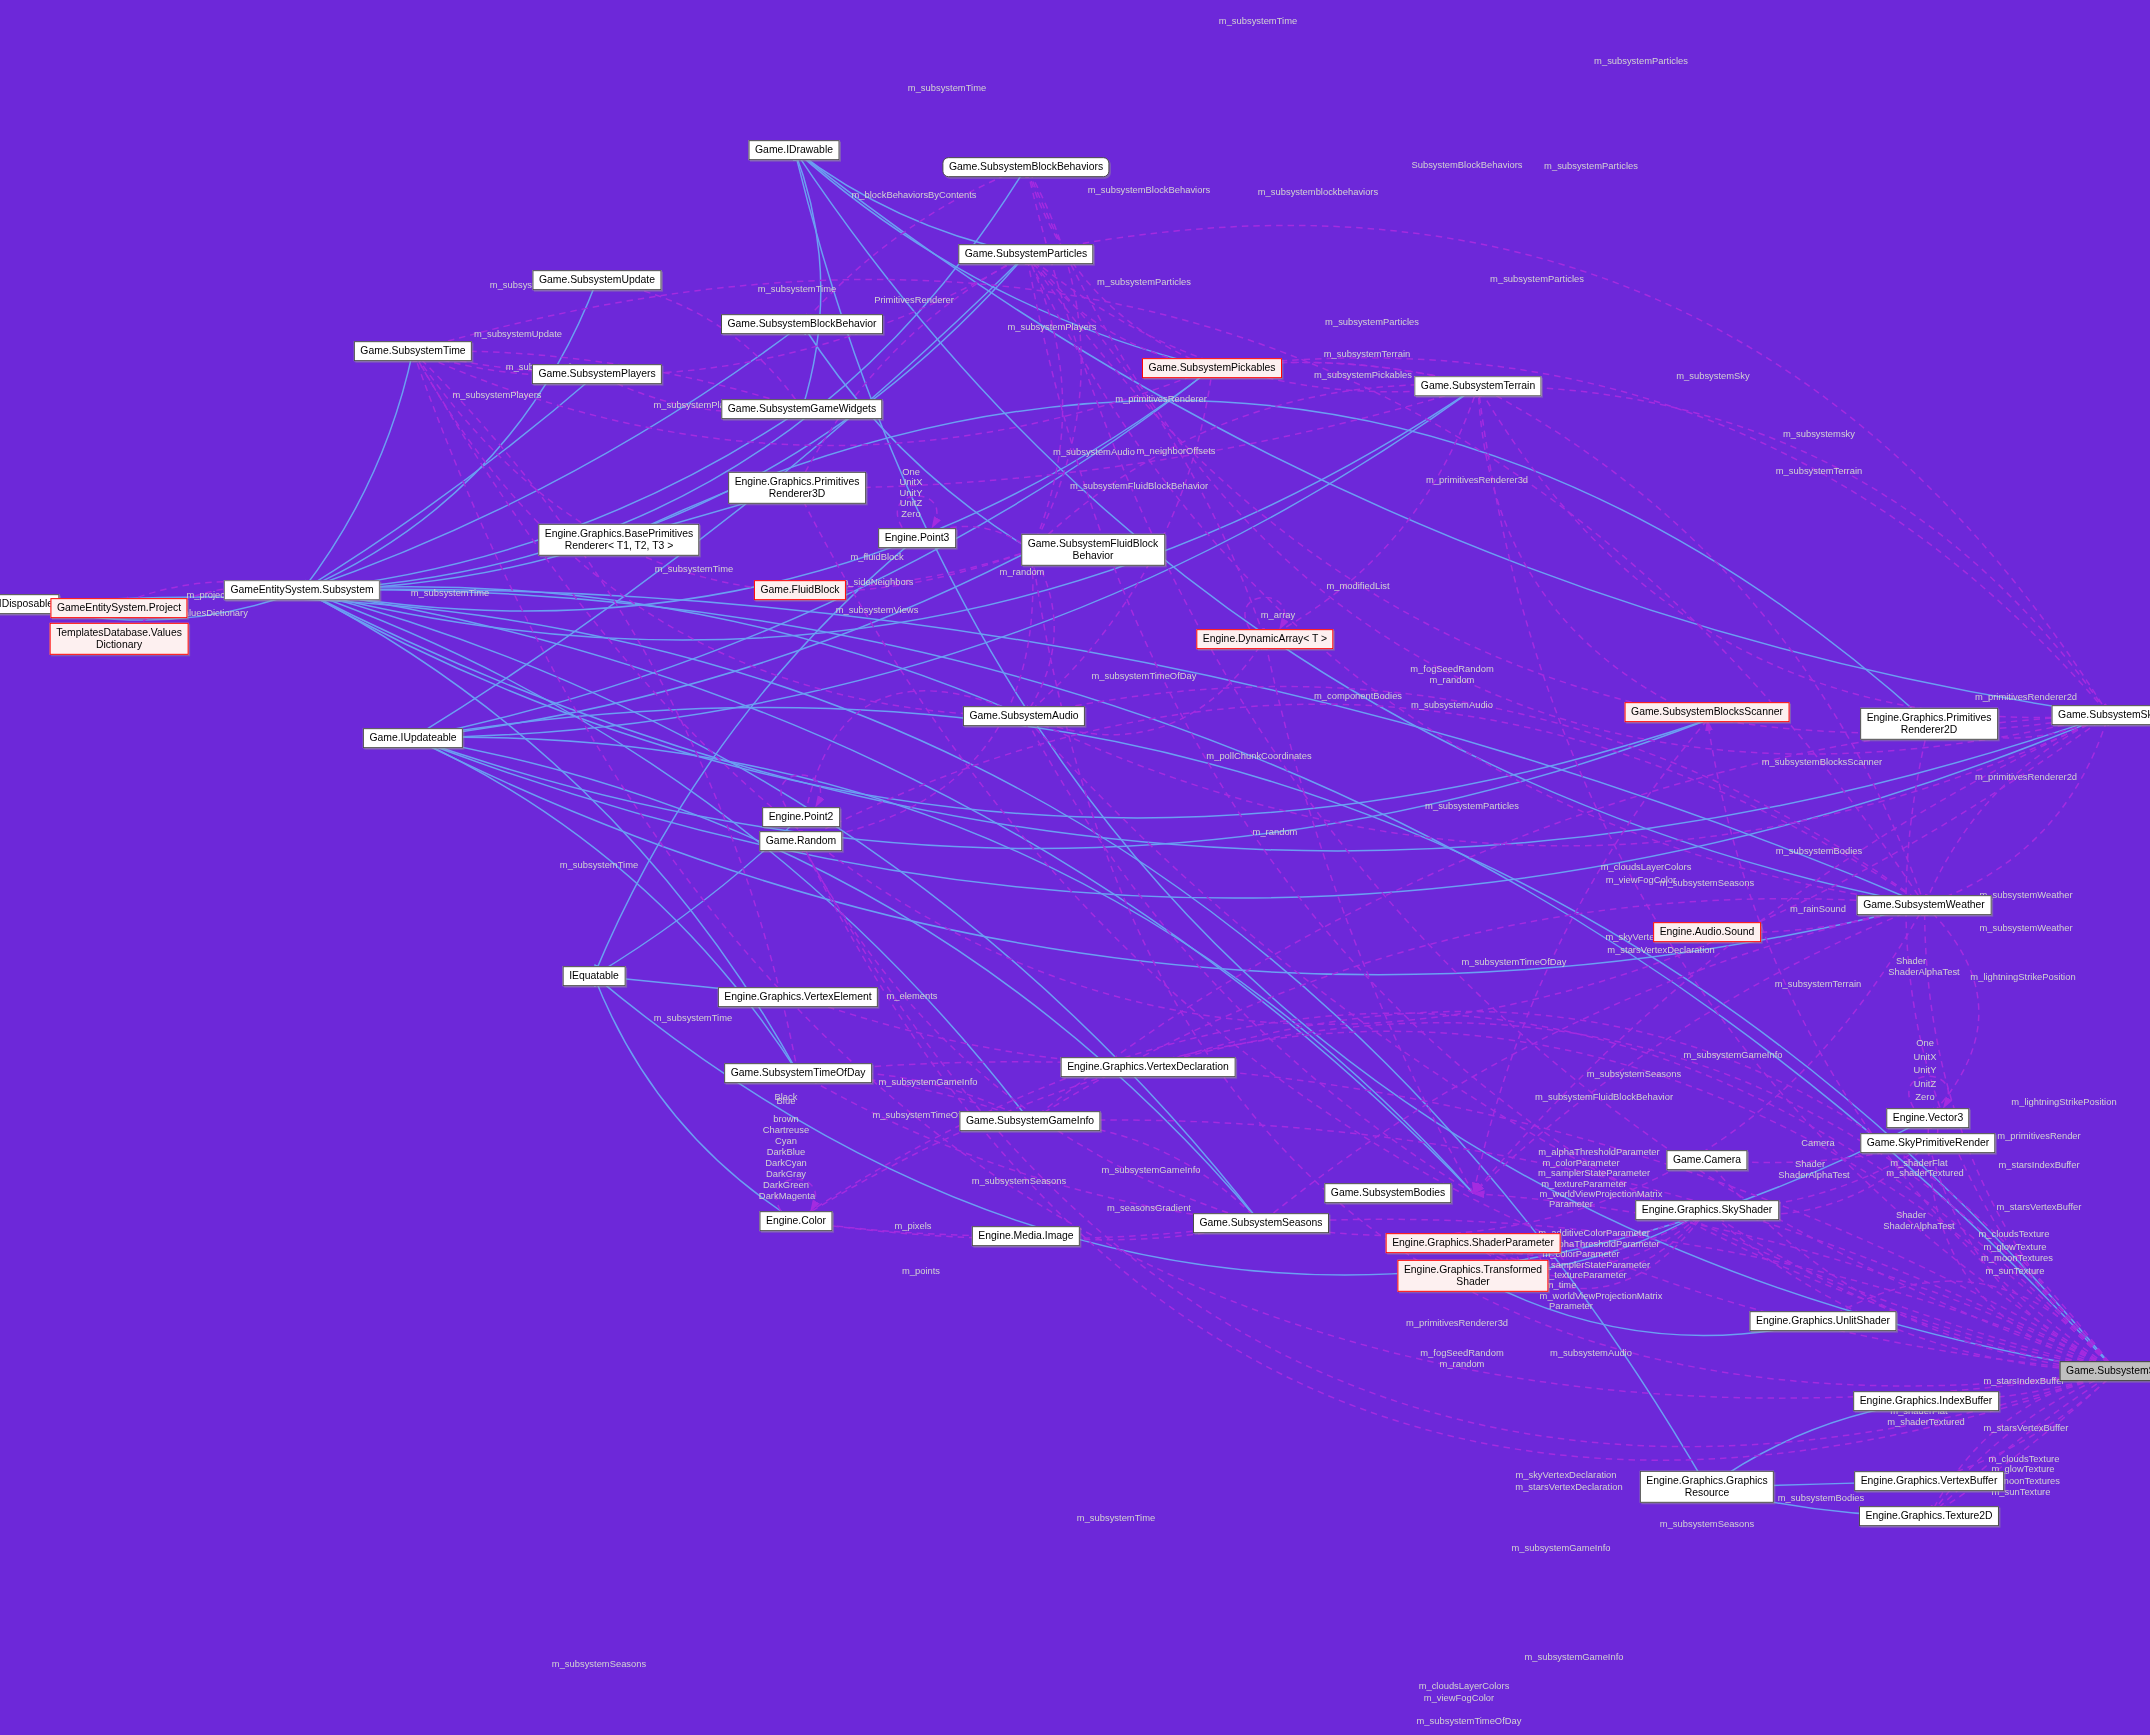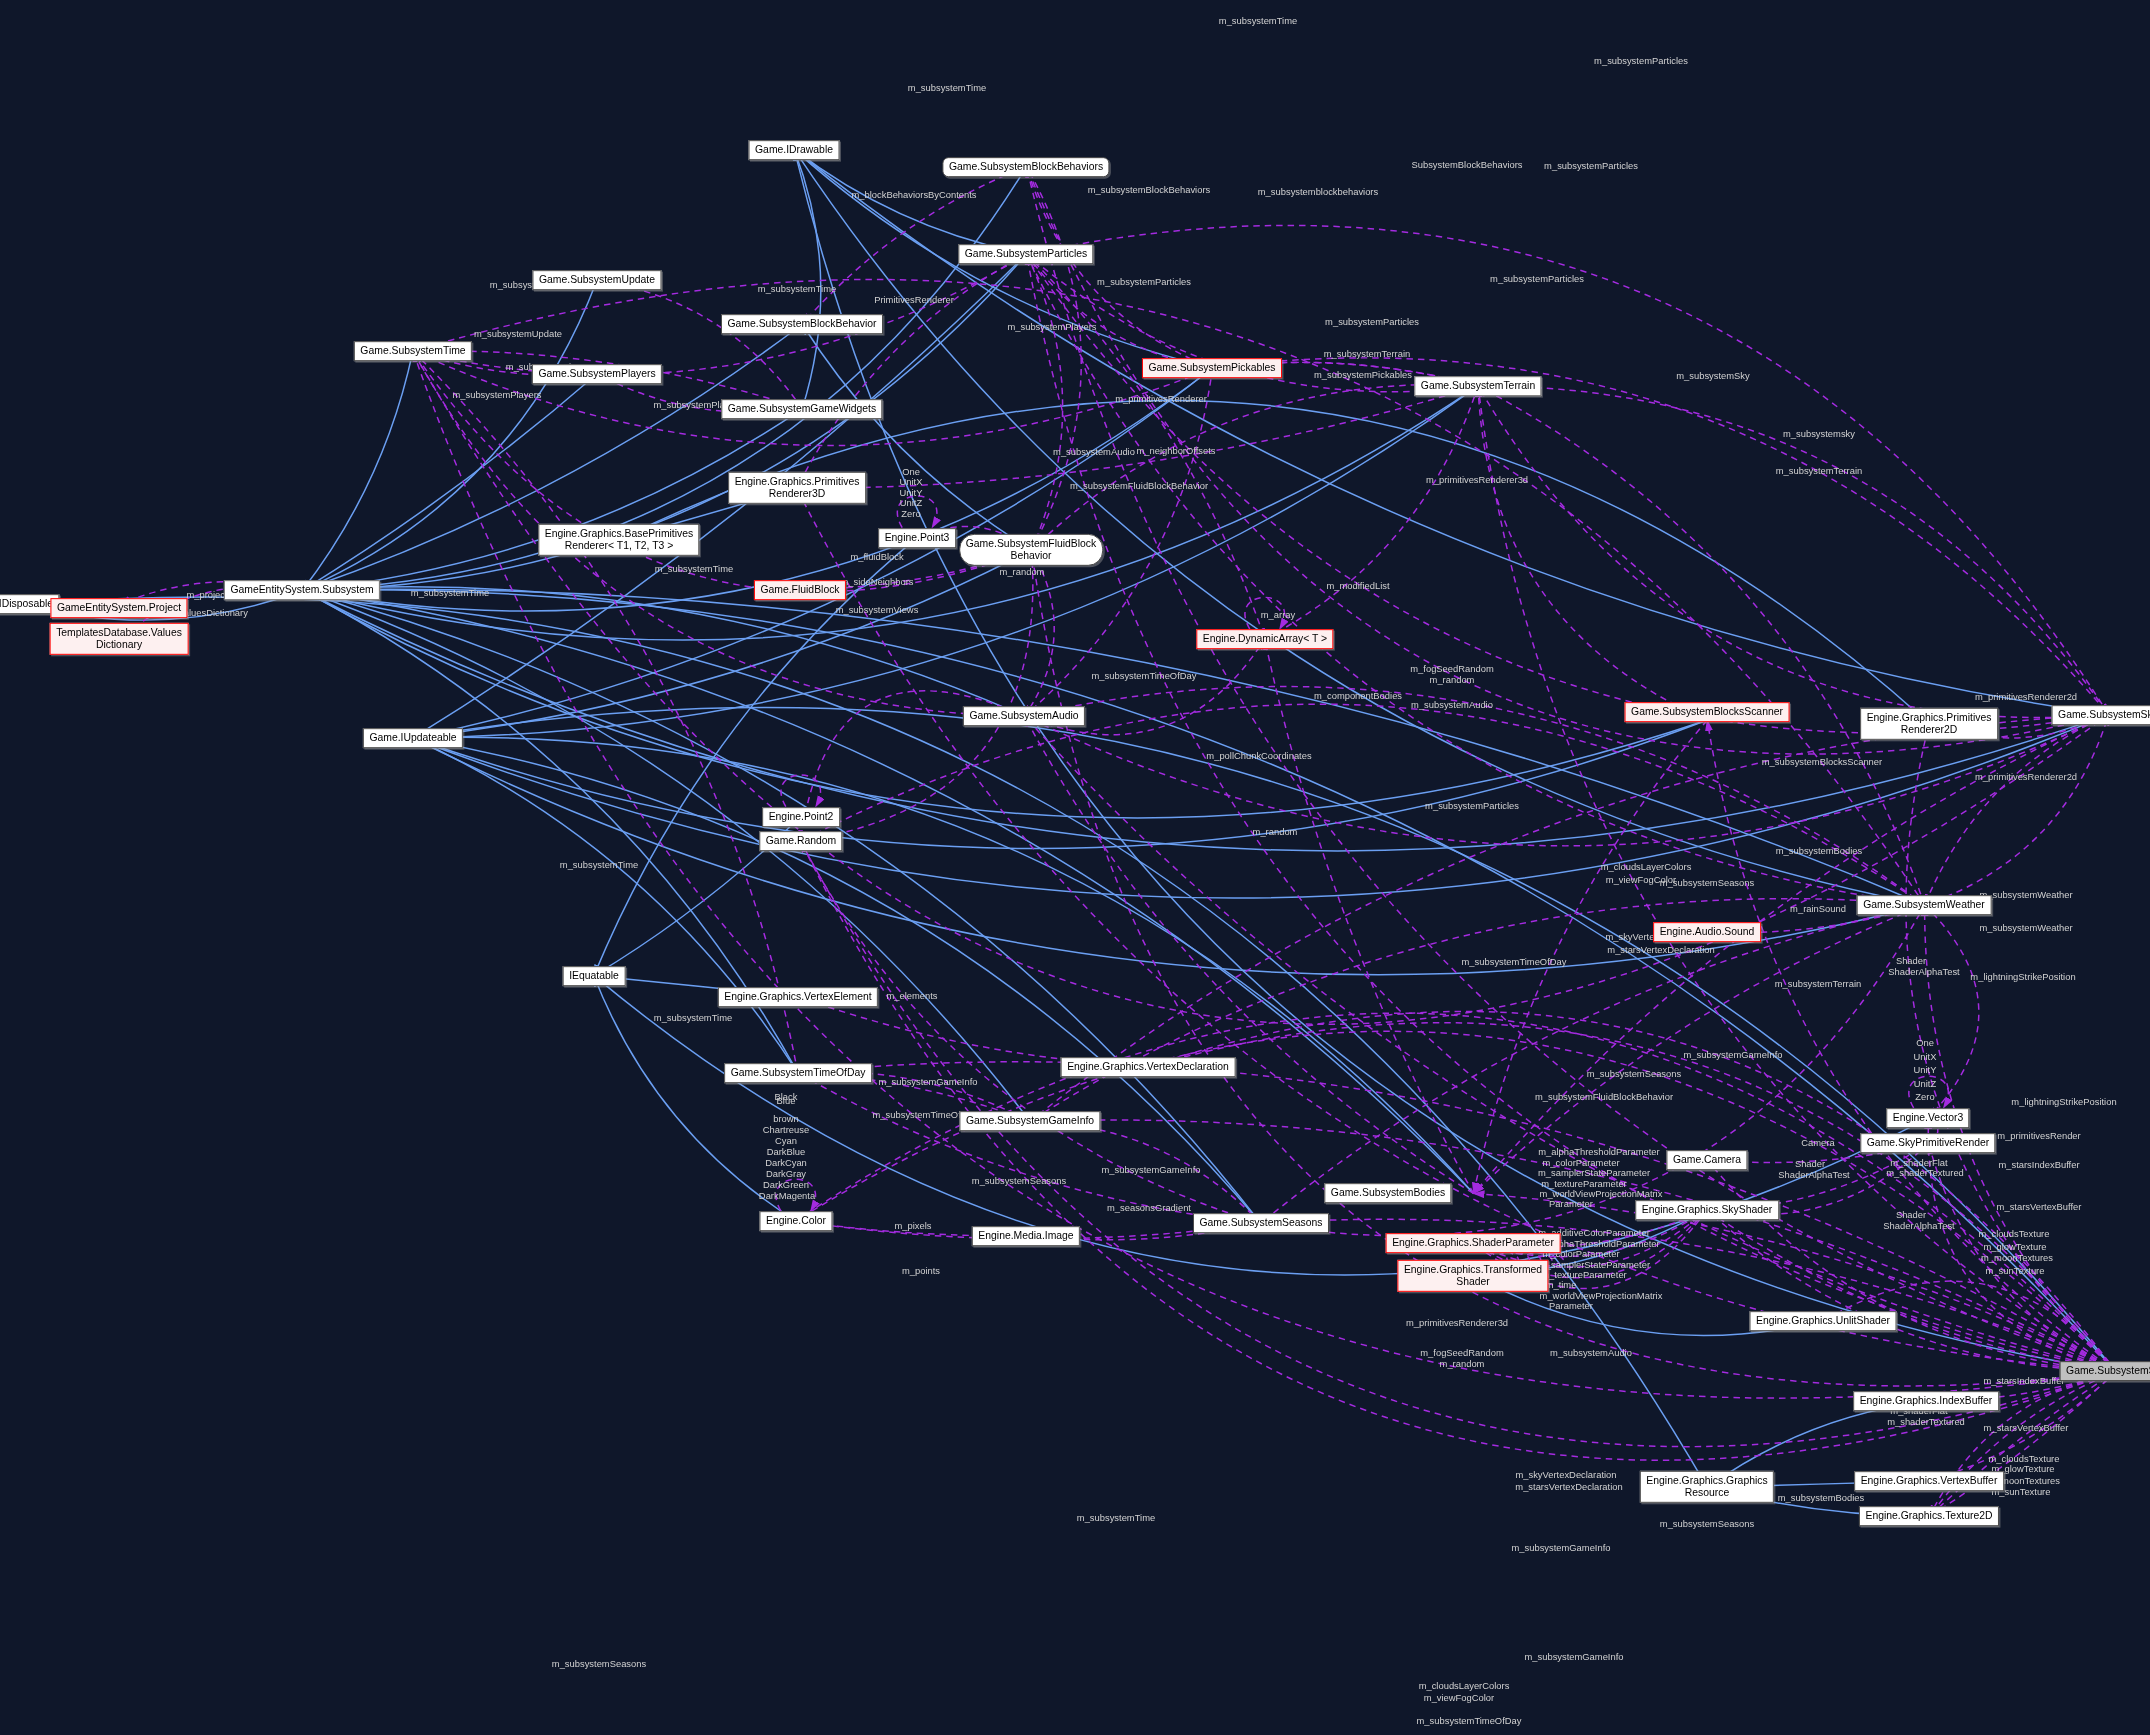--- a/index.html
+++ b/index.html
@@ -1,17 +1,17 @@
 <!DOCTYPE html>
 <html style="font-size:8px"><head>
 <meta charset="utf-8">
 <style>
   html,body{margin:0;padding:0;background:#000;}
   #stage{
-    position:relative; width:2151px; height:1736px; background:#0f172a;
+    position:relative; width:2151px; height:1736px; background:#6d28d9;
     overflow:hidden; font-family:"Liberation Sans", sans-serif;
   }
   #edge-layer{position:absolute; left:0; top:0; width:2151px; height:1736px;}
   .node{
     position:absolute; transform:translate(-50%,-50%);
     background:#ffffff; color:#000; border:1px solid #4a4a4a;
     padding:2.5px 5.5px; font-size:10.4px; line-height:1.22; text-align:center;
     white-space:nowrap; box-shadow:1.5px 1.5px 0 rgba(150,150,150,0.45);
     z-index:3; cursor:pointer;
   }
@@ -399,21 +399,21 @@
       <div>Engine.Graphics.Primitives</div>
       <div>Renderer3D</div>
     </div>
     <div class="node" style="left: 619px; top: 540px;">
       <div>Engine.Graphics.BasePrimitives</div>
       <div>Renderer&lt; T1, T2, T3 &gt;</div>
     </div>
     <div class="node" style="left: 917px; top: 538px;">
       <div>Engine.Point3</div>
     </div>
-    <div class="node" style="left: 1031px; top: 550px; border-radius: 15px;">
+    <div class="node" style="left: 1093px; top: 550px;">
       <div>Game.SubsystemFluidBlock</div>
       <div>Behavior</div>
     </div>
     <div class="node red" style="left: 800px; top: 590px;">
       <div>Game.FluidBlock</div>
     </div>
     <div class="node red" style="left: 1265px; top: 639px;">
       <div>Engine.DynamicArray&lt; T &gt;</div>
     </div>
     <div class="node" style="left: 1024px; top: 716px;">

